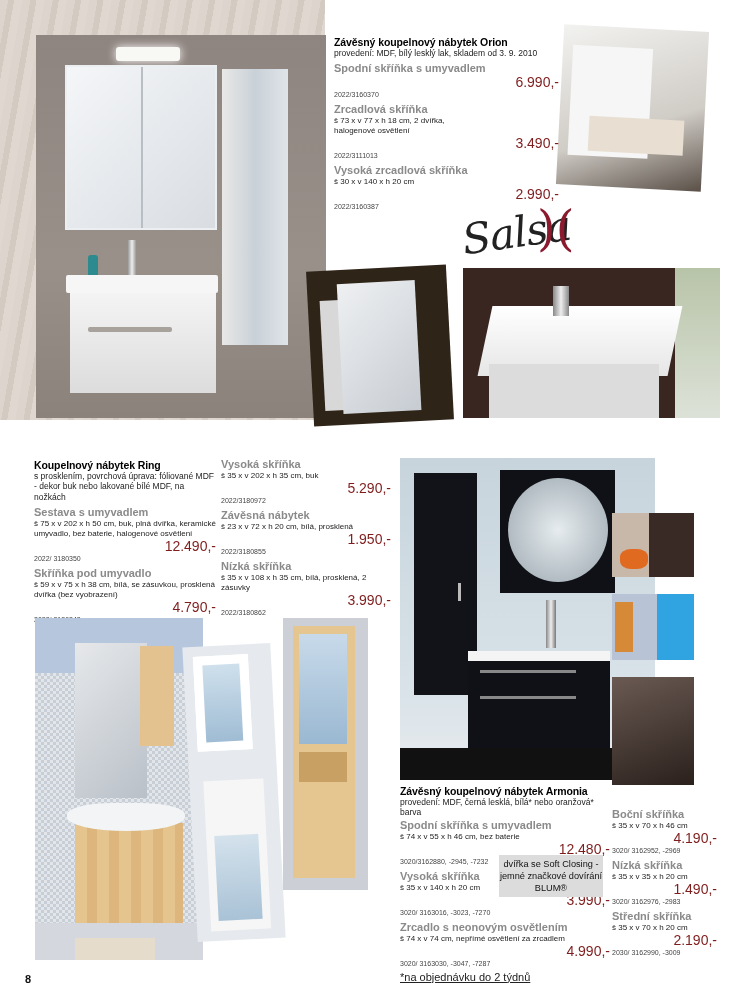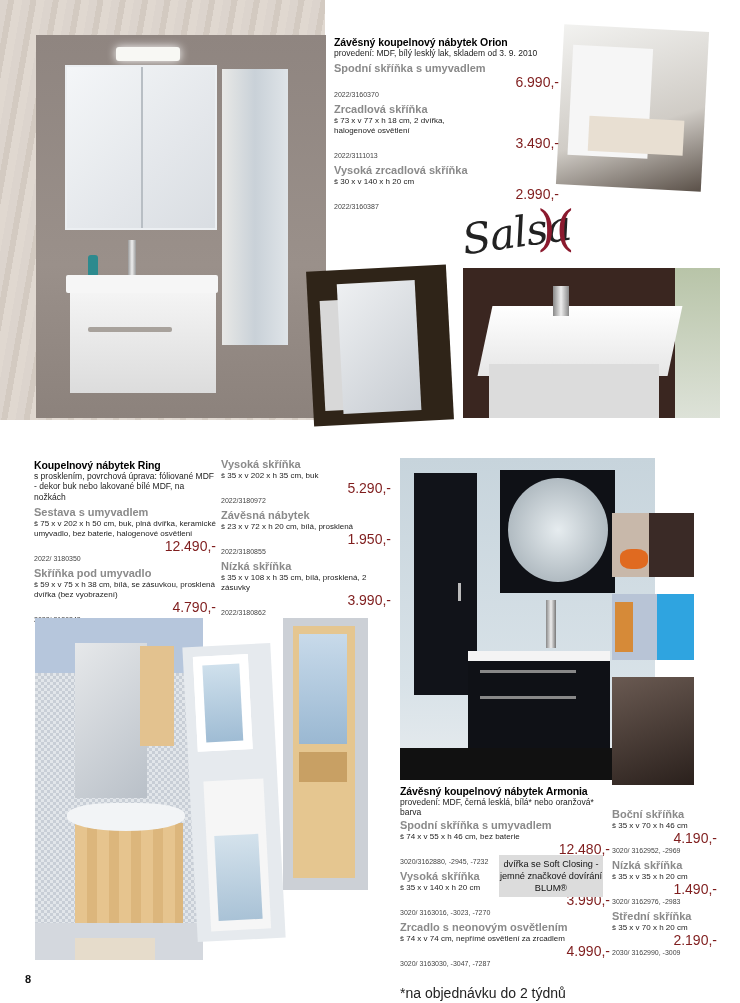--- a/index.html
+++ b/index.html
@@ -78,21 +78,21 @@
   .thumb3 { left: 612px; top: 677px; width: 82px; height: 108px; background: linear-gradient(160deg,#6a5a52,#2a201c); }
 
   
   .blk { position: absolute; font-size: 8.3px; line-height: 10.4px; color: #222; }
   .title { font-weight: bold; font-size: 10.5px; line-height: 12px; color: #000; letter-spacing: -0.1px; }
   .sub { font-size: 8.5px; line-height: 10.4px; color: #222; }
   .item-name { font-weight: bold; font-size: 11px; line-height: 13px; color: #8a8a8a; margin-top: 4px; }
   .dims { font-size: 8px; line-height: 10px; color: #222; }
   .price { font-weight: normal; font-size: 14px; line-height: 15px; color: #7f1d1d; text-align: right; }
   .code { font-size: 7px; line-height: 9px; color: #444; }
-  .note { font-size: 14px; line-height: 10px; color: #222; margin-top: 20px; }
+  .note { font-size: 11px; line-height: 10px; color: #222; margin-top: 4px; text-decoration: underline; }
 
   .salsa { left: 462px; top: 208px; font-family: "DejaVu Serif", serif; font-style: italic; font-size: 42px; color: #222; transform: rotate(-8deg); letter-spacing: -1px; }
   .salsa-x { left: 537px; top: 200px; font-family: "DejaVu Serif", serif; font-size: 48px; color: #8b1a2e; }
 
   .callout { left: 499px; top: 855px; width: 104px; height: 42px; background: #dcdcdc; text-align: center; font-size: 9.2px; line-height: 12px; color: #111; padding-top: 3px; }
 
   .page-num { left: 25px; top: 973px; font-weight: bold; font-size: 11px; color: #111; }
 </style>
 </head>
 <body>

